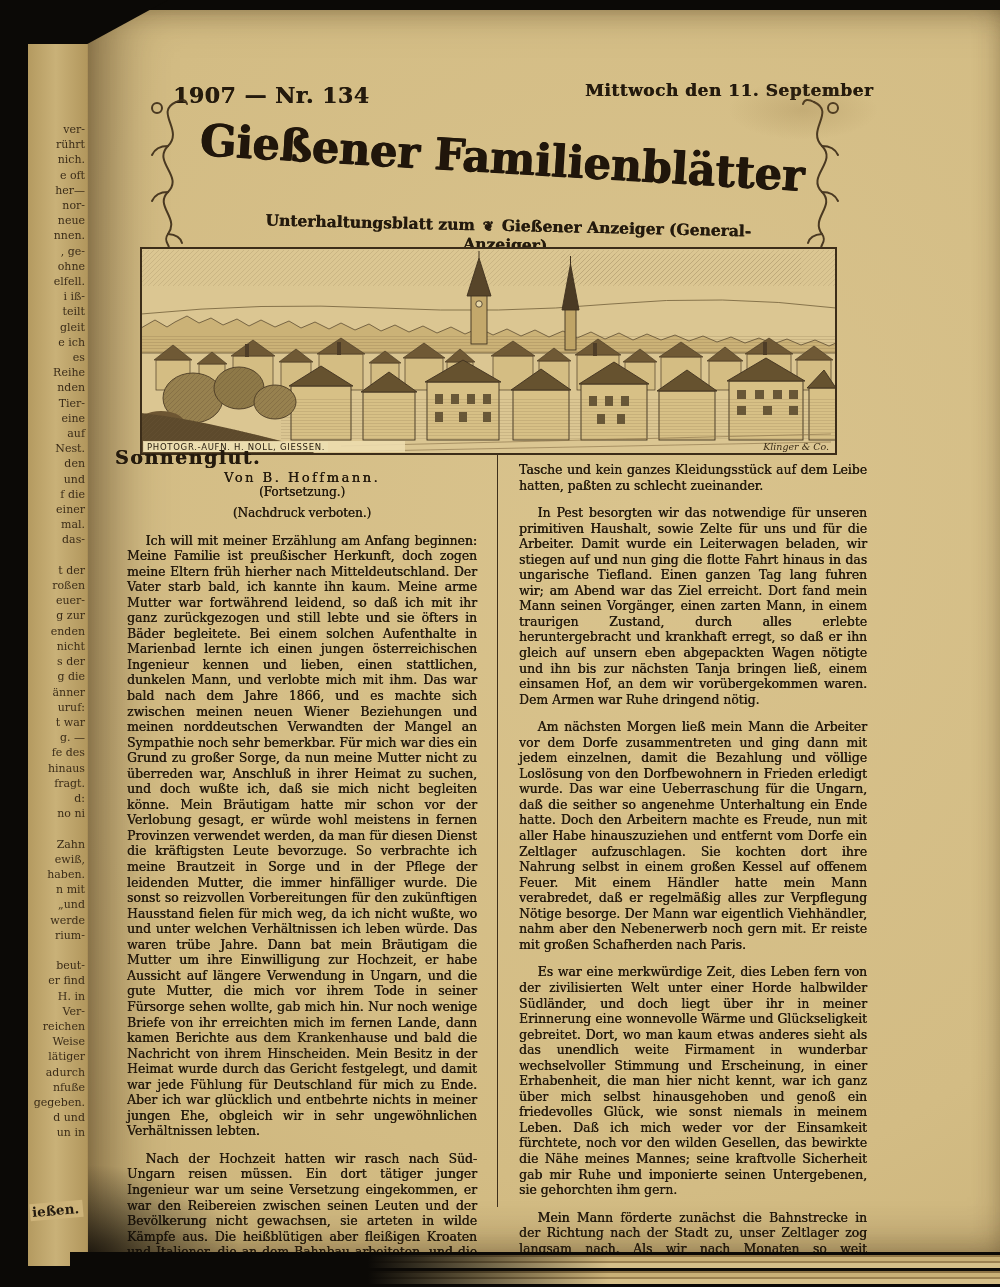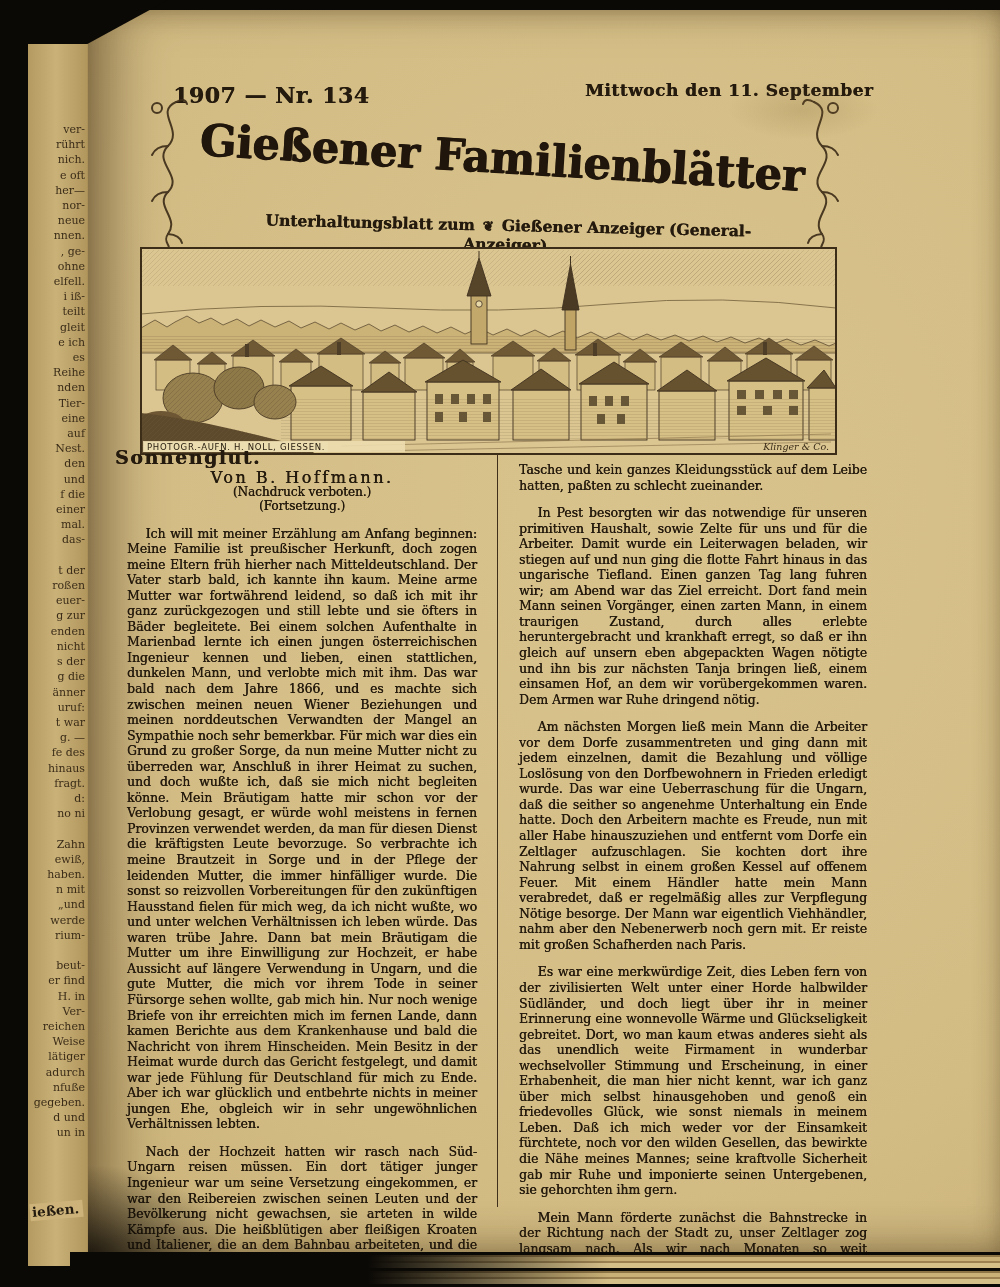--- a/index.html
+++ b/index.html
@@ -51,21 +51,21 @@
 
   
   .col-divider{position:absolute;left:409px;top:443px;width:1.4px;height:754px;background:#3f301c;}
   .col{position:absolute;top:440px;font-size:12.4px;line-height:15.55px;text-align:justify;
        color:#241a0d;text-shadow:.35px 0 0 currentColor;}
   .col-left{left:27px;width:374px;}
   .col-right{left:419px;width:372px;}
   .col p{margin:12px;text-indent:1.5em;}
   .col p.noindent{text-indent:0;}
   .col h1{font-size:19px;margin:0 0 4px 0;letter-spacing:1.5px;font-weight:bold;}
-  .byline{text-align:center;font-size:16px;letter-spacing:2.5px;line-height:15px;}
+  .byline{text-align:center;font-size:13px;letter-spacing:2.5px;line-height:15px;}
   .note{text-align:center;font-size:12px;line-height:14.5px;text-indent:0;}
   .note-last{margin-bottom:7px;}
 
   
   .corner-black{position:absolute;left:0;top:0;width:168px;height:44px;background:#0b0906;
                 clip-path:polygon(0 0,100% 0,52% 100%,0 100%);}
   .bl-shadow{position:absolute;left:88px;top:1146px;width:230px;height:108px;pointer-events:none;
              background:radial-gradient(100% 125% at 0% 100%, rgba(10,8,5,.8), rgba(10,8,5,0) 66%);}
   .stack{position:absolute;left:70px;top:1252px;width:930px;height:35px;
          background:linear-gradient(90deg, rgba(11,9,6,1) 0 32%, rgba(11,9,6,0) 58%),
@@ -312,22 +312,22 @@
       </svg>
       <div class="cap-left">PHOTOGR.-AUFN. H. NOLL, GIESSEN.</div>
       <div class="cap-right">Klinger &amp; Co.</div>
     </div>
 
     <div class="col-divider"></div>
 
     <div class="col col-left">
       <h1>Sonnenglut.</h1>
       <div class="byline">Von B. Hoffmann.</div>
+      <div class="note note-last">(Fortsetzung.)</div>
       <div class="note">(Nachdruck verboten.)</div>
-      <div class="note note-last">(Fortsetzung.)</div>
       <p>Ich will mit meiner Erzählung am Anfang beginnen: Meine Familie ist preußischer Herkunft, doch zogen meine Eltern früh hierher nach Mitteldeutschland. Der Vater starb bald, ich kannte ihn kaum. Meine arme Mutter war fortwährend leidend, so daß ich mit ihr ganz zurückgezogen und still lebte und sie öfters in Bäder begleitete. Bei einem solchen Aufenthalte in Marienbad lernte ich einen jungen österreichischen Ingenieur kennen und lieben, einen stattlichen, dunkelen Mann, und verlobte mich mit ihm. Das war bald nach dem Jahre 1866, und es machte sich zwischen meinen neuen Wiener Beziehungen und meinen norddeutschen Verwandten der Mangel an Sympathie noch sehr bemerkbar. Für mich war dies ein Grund zu großer Sorge, da nun meine Mutter nicht zu überreden war, Anschluß in ihrer Heimat zu suchen, und doch wußte ich, daß sie mich nicht begleiten könne. Mein Bräutigam hatte mir schon vor der Verlobung gesagt, er würde wohl meistens in fernen Provinzen verwendet werden, da man für diesen Dienst die kräftigsten Leute bevorzuge. So verbrachte ich meine Brautzeit in Sorge und in der Pflege der leidenden Mutter, die immer hinfälliger wurde. Die sonst so reizvollen Vorbereitungen für den zukünftigen Hausstand fielen für mich weg, da ich nicht wußte, wo und unter welchen Verhältnissen ich leben würde. Das waren trübe Jahre. Dann bat mein Bräutigam die Mutter um ihre Einwilligung zur Hochzeit, er habe Aussicht auf längere Verwendung in Ungarn, und die gute Mutter, die mich vor ihrem Tode in seiner Fürsorge sehen wollte, gab mich hin. Nur noch wenige Briefe von ihr erreichten mich im fernen Lande, dann kamen Berichte aus dem Krankenhause und bald die Nachricht von ihrem Hinscheiden. Mein Besitz in der Heimat wurde durch das Gericht festgelegt, und damit war jede Fühlung für Deutschland für mich zu Ende. Aber ich war glücklich und entbehrte nichts in meiner jungen Ehe, obgleich wir in sehr ungewöhnlichen Verhältnissen lebten.</p>
       <p>Nach der Hochzeit hatten wir rasch nach Süd-Ungarn reisen müssen. Ein dort tätiger junger Ingenieur war um seine Versetzung eingekommen, er war den Reibereien zwischen seinen Leuten und der Bevölkerung nicht gewachsen, sie arteten in wilde Kämpfe aus. Die heißblütigen aber fleißigen Kroaten und Italiener, die an dem Bahnbau arbeiteten, und die ebenso heißblütigen Ungarn, die ein Herrenleben führten, selbst wenn sie keinen Kreuzer in</p>
     </div>
 
     <div class="col col-right">
       <p class="noindent">Tasche und kein ganzes Kleidungsstück auf dem Leibe hatten, paßten zu schlecht zueinander.</p>
       <p>In Pest besorgten wir das notwendige für unseren primitiven Haushalt, sowie Zelte für uns und für die Arbeiter. Damit wurde ein Leiterwagen beladen, wir stiegen auf und nun ging die flotte Fahrt hinaus in das ungarische Tiefland. Einen ganzen Tag lang fuhren wir; am Abend war das Ziel erreicht. Dort fand mein Mann seinen Vorgänger, einen zarten Mann, in einem traurigen Zustand, durch alles erlebte heruntergebracht und krankhaft erregt, so daß er ihn gleich auf unsern eben abgepackten Wagen nötigte und ihn bis zur nächsten Tanja bringen ließ, einem einsamen Hof, an dem wir vorübergekommen waren. Dem Armen war Ruhe dringend nötig.</p>
       <p>Am nächsten Morgen ließ mein Mann die Arbeiter vor dem Dorfe zusammentreten und ging dann mit jedem einzelnen, damit die Bezahlung und völlige Loslösung von den Dorfbewohnern in Frieden erledigt wurde. Das war eine Ueberraschung für die Ungarn, daß die seither so angenehme Unterhaltung ein Ende hatte. Doch den Arbeitern machte es Freude, nun mit aller Habe hinauszuziehen und entfernt vom Dorfe ein Zeltlager aufzuschlagen. Sie kochten dort ihre Nahrung selbst in einem großen Kessel auf offenem Feuer. Mit einem Händler hatte mein Mann verabredet, daß er regelmäßig alles zur Verpflegung Nötige besorge. Der Mann war eigentlich Viehhändler, nahm aber den Nebenerwerb noch gern mit. Er reiste mit großen Schafherden nach Paris.</p>
       <p>Es war eine merkwürdige Zeit, dies Leben fern von der zivilisierten Welt unter einer Horde halbwilder Südländer, und doch liegt über ihr in meiner Erinnerung eine wonnevolle Wärme und Glückseligkeit gebreitet. Dort, wo man kaum etwas anderes sieht als das unendlich weite Firmament in wunderbar wechselvoller Stimmung und Erscheinung, in einer Erhabenheit, die man hier nicht kennt, war ich ganz über mich selbst hinausgehoben und genoß ein friedevolles Glück, wie sonst niemals in meinem Leben. Daß ich mich weder vor der Einsamkeit fürchtete, noch vor den wilden Gesellen, das bewirkte die Nähe meines Mannes; seine kraftvolle Sicherheit gab mir Ruhe und imponierte seinen Untergebenen, sie gehorchten ihm gern.</p>
       <p>Mein Mann förderte zunächst die Bahnstrecke in der Richtung nach der Stadt zu, unser Zeltlager zog langsam nach. Als wir nach Monaten so weit vorgeschritten waren, daß die Burg von Ofen sichtbar wurde, brachte er mich nach Pest. Dort wohnte ich, und mein Mann besuchte mich oft, und führte das auch mittels einer Draisine</p>

